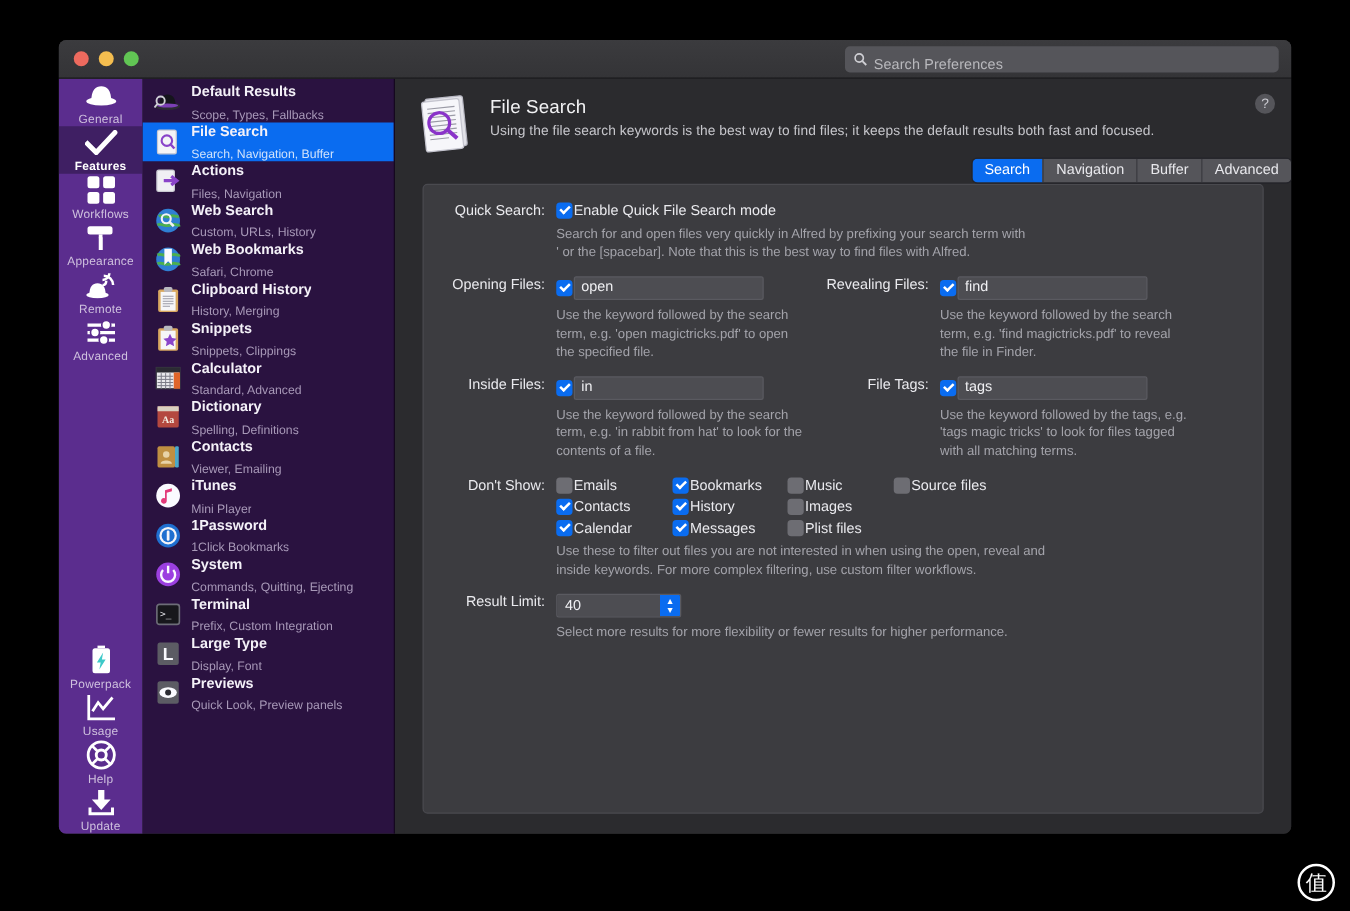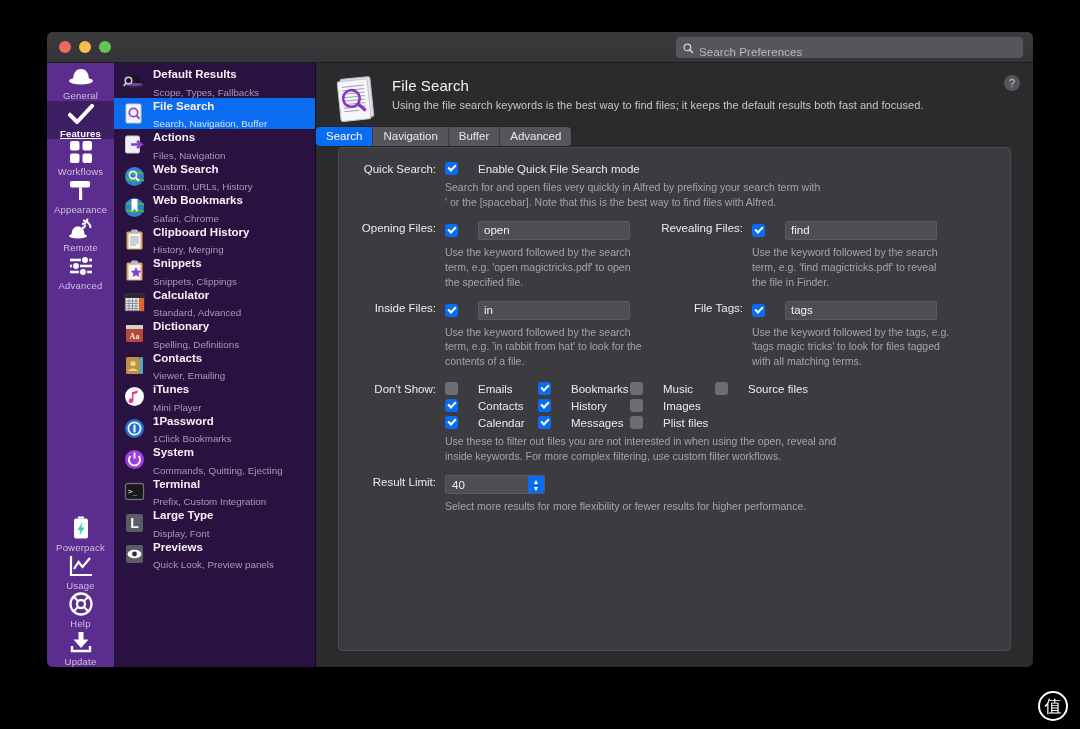--- a/index.html
+++ b/index.html
@@ -57,21 +57,21 @@
     background: #5b2d8e;
     display: flex; flex-direction: column;
     padding-top: 0;
   }
   .rail-item {
     height: 38px; display: flex; flex-direction: column;
     align-items: center; justify-content: center; gap: 2px;
     color: #ddd2ea; cursor: default;
   }
   .rail-item.active { background: #3f1f63; }
-  .rail-item.active .rail-label { color: #fff; font-weight: bold; text-decoration: underline; }
+  .rail-item.active .rail-label { color: #fff; font-weight: bold; }
   .rail-ico { height: 26px; display: flex; align-items: center; justify-content: center; }
   .rail-label { font-size: 9.5px; color: #cfc1de; letter-spacing: .2px; }
   .rail-spacer { flex: 1 1 auto; }
 
   
   #list {
     flex: 0 0 202px;
     background: #2a1240;
     border-right: 1px solid #15081f;
     overflow: hidden;
@@ -98,21 +98,21 @@
   #head-sub { font-size: 11px; color: #c6c6cb; margin-top: 5px; letter-spacing: .05px; }
   #help-btn {
     position: absolute; right: 13px; top: 12px;
     width: 16px; height: 16px; border-radius: 50%;
     background: #55555a; color: #c9c9cf;
     font-size: 11px; display: flex; align-items: center; justify-content: center;
     cursor: default;
   }
 
   
-  #tabrow { position: relative; height: 22px; display: flex; justify-content: flex-start; align-items: center; }
+  #tabrow { position: relative; height: 22px; display: flex; justify-content: flex-end; align-items: center; }
   #tabs { display: flex; border-radius: 4px; overflow: hidden; box-shadow: 0 0 0 1px #24242a; z-index: 2; }
   .tab {
     font-size: 11.5px; color: #e8e8ec; background: #55555a;
     padding: 3px 10px 4px 10px; border-left: 1px solid #3d3d42;
     cursor: default; white-space: nowrap;
   }
   .tab:first-child { border-left: none; }
   .tab.active { background: #0a6cf0; color: #fff; }
 
   
@@ -125,21 +125,21 @@
     min-height: 0;
   }
 
   .row { display: flex; margin-bottom: 0; }
   .lbl {
     flex: 0 0 90px; text-align: right; padding-right: 9px;
     font-size: 11.5px; color: #eaeaee; padding-top: 1px; white-space: nowrap;
   }
   .fields { flex: 1 1 auto; min-width: 0; }
 
-  .cb-line { display: flex; align-items: center; gap: 20px; }
+  .cb-line { display: flex; align-items: center; gap: 1px; }
   .cbox {
     width: 13px; height: 13px; border-radius: 3px; flex: 0 0 13px;
     display: flex; align-items: center; justify-content: center;
     cursor: default;
   }
   .cbox.on { background: #0a6cf0; }
   .cbox.off { background: #6d6d73; }
   .cbox.on::after {
     content: ""; width: 6px; height: 3px;
     border-left: 2px solid #fff; border-bottom: 2px solid #fff;

